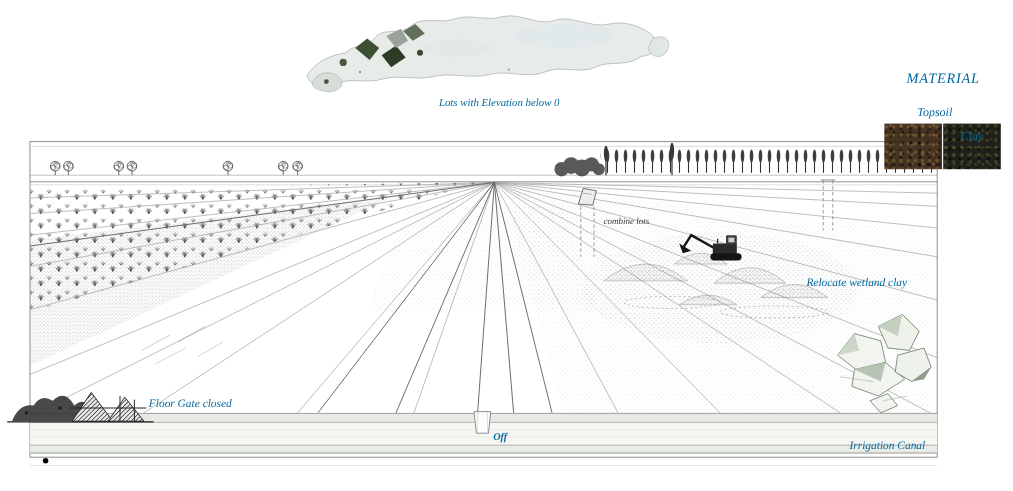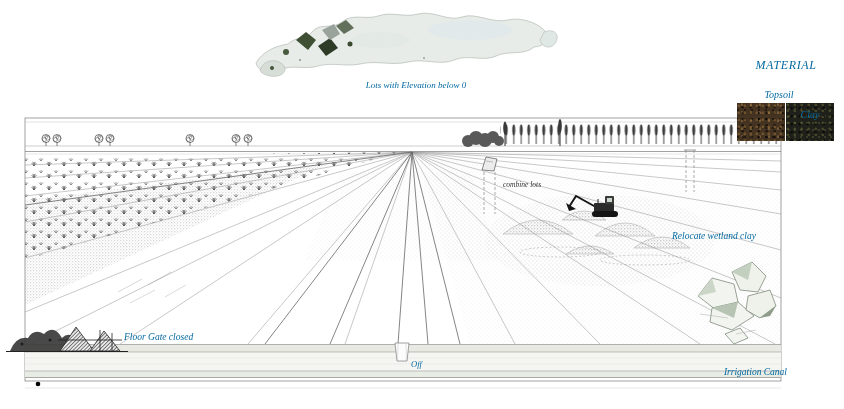--- a/index.html
+++ b/index.html
@@ -8,22 +8,22 @@
   .stage{position:relative;width:844px;height:409px;background:#fff;}
   .stage svg{position:absolute;left:0;top:0;}
   .lbl{position:absolute;font-style:italic;color:#0369a1;white-space:nowrap;line-height:1.1;}
   .lbl-caption{left:340px;top:81px;width:152px;text-align:center;font-size:9px;}
   .lbl-material{left:737px;top:59px;width:98px;text-align:center;font-size:12px;letter-spacing:.6px;}
   .lbl-topsoil{left:755px;top:89px;width:48px;text-align:center;font-size:10px;}
   .lbl-clay{left:786px;top:89px;width:48px;text-align:center;font-size:10px;margin-top:20px;}
   .lbl-combine{left:503px;top:161px;font-size:7.5px;color:#333;margin-top:20px;}
   .lbl-relocate{left:672px;top:231px;font-size:9.5px;}
   .lbl-floorgate{left:124px;top:332px;font-size:9.5px;text-align:right;}
-  .lbl-off{left:411px;top:360px;font-size:8.5px;}
-  .lbl-canal{left:711px;top:367px;width:76px;text-align:right;font-size:9.5px;}
+  .lbl-off{left:411px;top:360px;font-size:8.5px;font-weight:bold;}
+  .lbl-canal{left:695px;top:367px;width:76px;text-align:right;font-size:9.5px;}
   .swatch{position:absolute;top:103px;width:48px;height:38px;
     background-image:
       radial-gradient(circle at 22% 28%, rgba(0,0,0,.55) 1px, transparent 1.6px),
       radial-gradient(circle at 68% 62%, rgba(255,255,255,.14) 1px, transparent 1.6px),
       radial-gradient(circle at 42% 82%, rgba(0,0,0,.5) 1px, transparent 1.5px),
       radial-gradient(circle at 82% 20%, rgba(0,0,0,.4) 1px, transparent 1.4px);
     background-size:7px 6px,9px 8px,6px 7px,8px 9px;}
   .swatch-topsoil{left:737px;
     background-image:
       radial-gradient(circle at 30% 40%, rgba(168,122,60,.45) 1px, transparent 1.7px),

